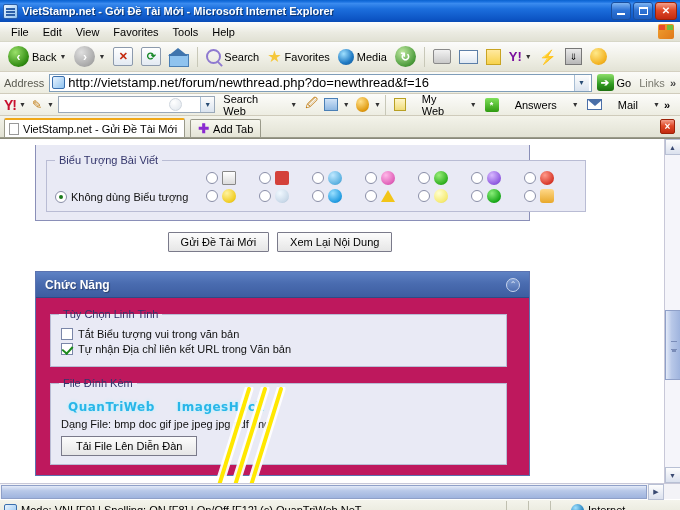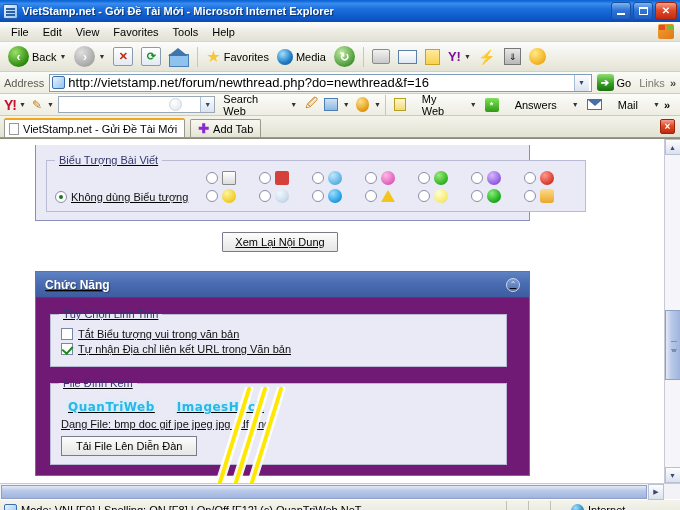--- a/index.html
+++ b/index.html
@@ -181,21 +181,21 @@
   }
 
   
   .viewport {
     position:relative; height:345px; background:#fff; display:flex;
     border-top:1px solid #8a8a7a;
   }
   .pagearea {
     flex:1; position:relative; overflow:hidden; background:#fff;
   }
-  .pageinner { position:absolute; left:0; top:0; width:560px;text-decoration:underline; }
+  .pageinner { position:absolute; left:0; top:0; width:560px; }
 
   
   .vb-outer {
     margin:6px 30px 0 35px; border:1px solid #8a8fb8; background:#f0f1f7;
     border-top:none;
   }
   .vb-body { padding:9px 10px 8px 10px; background:#e9eaf5; }
   fieldset.vbfs {
     border:1px solid #b9bcd4; margin:0; padding:5px 8px 8px 8px; background:#e9eaf5;
   }
@@ -240,21 +240,21 @@
     height:26px; background:linear-gradient(180deg,#5f82c4 0%,#4a6cb0 45%,#3d5da0 100%);
     display:flex;align-items:center;justify-content:space-between;padding:0 9px;
     border-bottom:1px solid #2f4a86;
   }
   .cn-head .t { color:#fff; font-weight:bold; font-size:12px; text-shadow:1px 1px 1px rgba(0,0,0,.35); }
   .collapseicon {
     width:14px;height:14px;border-radius:50%;border:1px solid #c8d4ec;
     background:linear-gradient(180deg,#7e9cd2,#4e6fb2);
     display:flex;align-items:center;justify-content:center;color:#e8eefb;font-size:8px;line-height:1;
   }
-  .cn-body { padding:10px 22px 10px 14px; background:#701a75; }
+  .cn-body { padding:10px 22px 10px 14px; background:#be185d; }
   .cbrow { display:flex; align-items:center; margin:3px 0 3px 2px; }
   .cbx {
     width:12px;height:12px;border:1px solid #7a86a8;background:#fff;margin-right:5px;flex:none;
     position:relative;
   }
   .cbx.on:after{
     content:"";position:absolute;left:2px;top:0px;width:5px;height:8px;
     border:solid #1a8a1a;border-width:0 2px 2px 0;transform:rotate(42deg);
   }
   .cbrow .lab{font-size:11px;color:#111;}
@@ -355,20 +355,24 @@
   <div class="tbitem">
     <span class="sq" style="color:#c42a10;">✕</span>
   </div>
   <div class="tbitem">
     <span class="sq" style="color:#1a8a2a;">⟳</span>
   </div>
   <div class="tbitem">
     <span class="home"></span>
   </div>
   <div class="sep"></div>
+  <div class="tbitem">
+    <span class="magnifier"></span>
+    <span class="lbl">Search</span>
+  </div>
   <div class="tbitem">
     <span style="color:#f5c73a;font-size:16px;line-height:1;">★</span>
     <span class="lbl">Favorites</span>
   </div>
   <div class="tbitem">
     <span class="mediaglobe"></span>
     <span class="lbl">Media</span>
   </div>
   <div class="tbitem">
     <span class="circ" style="background:radial-gradient(circle at 35% 30%,#bfe8a0,#4a9a3a 70%,#2a6a1a);">↻</span>
@@ -548,20 +552,21 @@
                       <span class="emo thumbup"></span>
                     </div>
                 </div>
               </div>
             </div>
           </fieldset>
         </div>
       </div>
 
       <div class="btnrow">
+        <div class="vbbtn">Gửi Đề Tài Mới</div>
         <div class="vbbtn">Xem Lại Nội Dung</div>
       </div>
 
       <div class="cn-panel">
         <div class="cn-head">
           <span class="t">Chức Năng</span>
           <span class="collapseicon">⌃</span>
         </div>
         <div class="cn-body">
 

